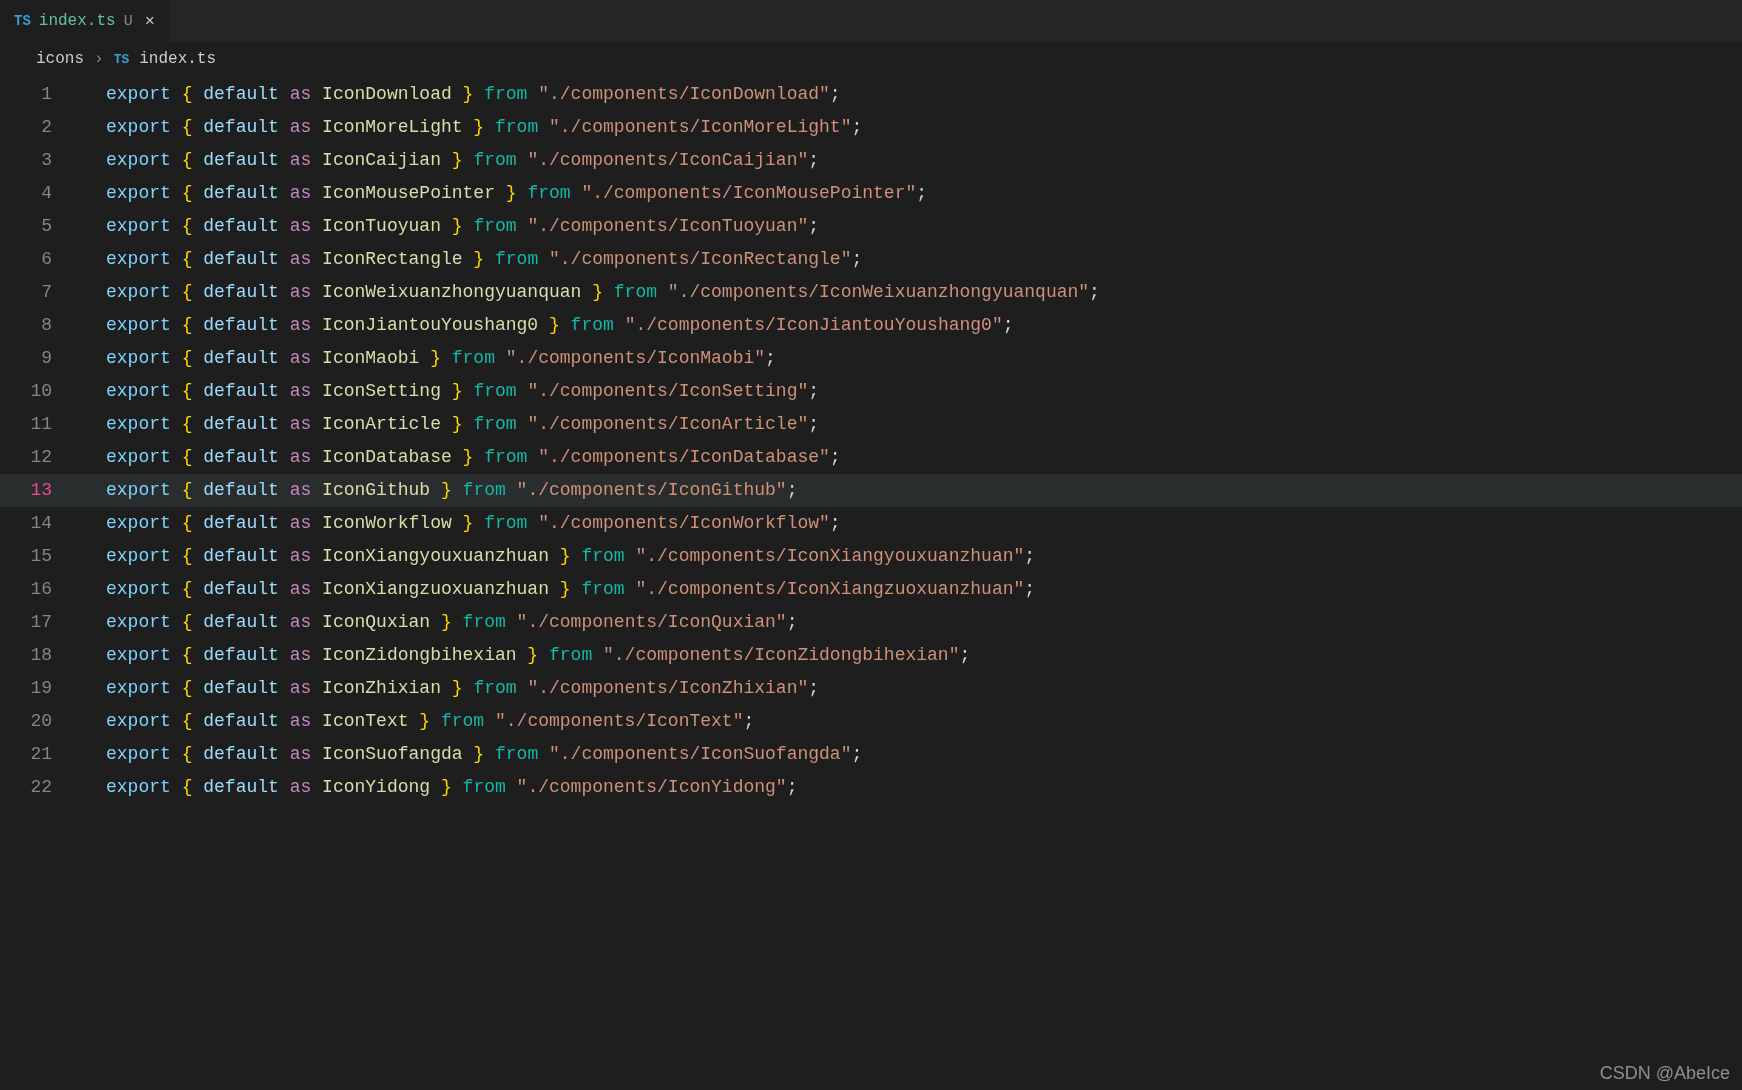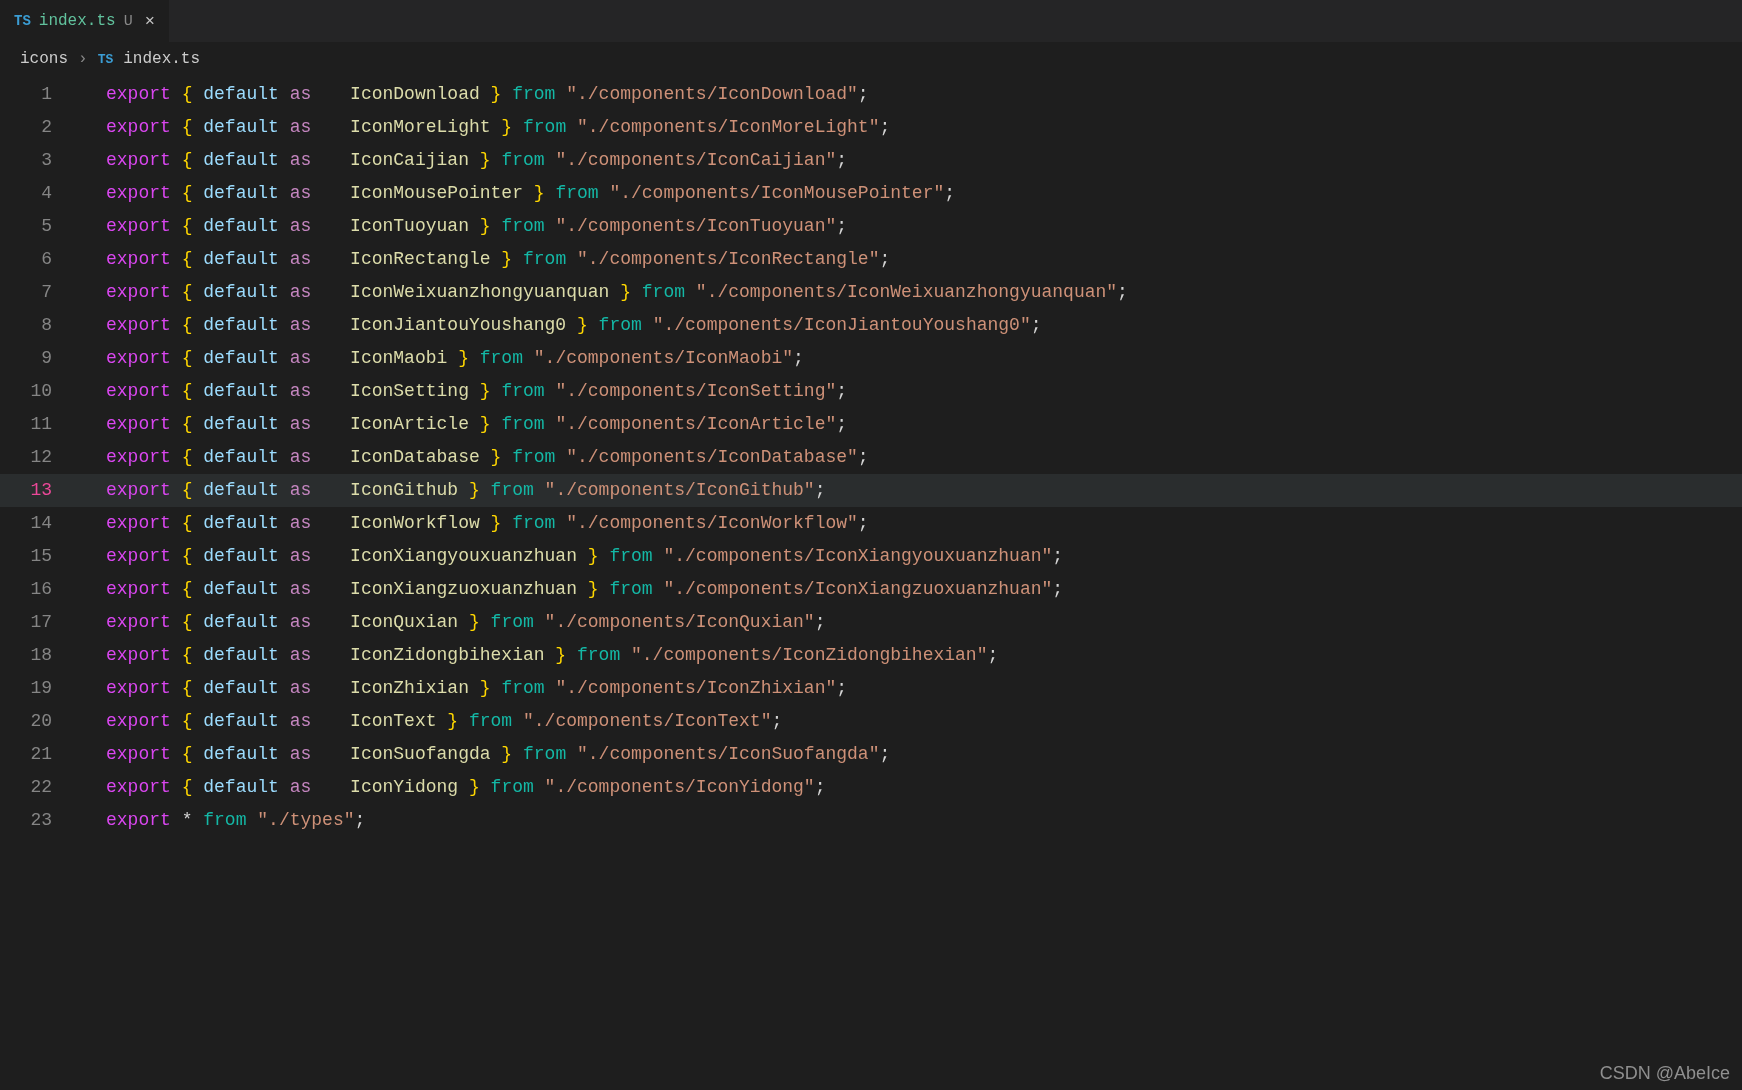--- a/index.html
+++ b/index.html
@@ -30,21 +30,21 @@
       font-weight: bold;
       font-size: 14px;
       font-style: normal;
     }
     .tab-label { color: #61c29d; font-size: 16px; }
     .tab-status { color: #888; font-size: 15px; }
     .tab-close { color: #c5c5c5; font-size: 17px; cursor: pointer; padding-left: 4px; }
     .breadcrumb {
       display: flex;
       align-items: center;
-      padding: 8px 18px 10px 20px;
+      padding: 8px 18px 10px 36px;
       gap: 6px;
       font-size: 16px;
       color: #a0a0a0;
     }
     .breadcrumb .crumb { color: #cccccc; }
     .breadcrumb .sep { color: #888; padding: 0 4px; }
     .bc-icon {
       color: #3b9dd4;
       font-weight: bold;
       font-size: 13px;
@@ -62,25 +62,25 @@
     .gutter {
       width: 82px;
       text-align: right;
       padding-right: 30px;
       color: #858585;
       user-select: none;
       flex-shrink: 0;
     }
     .line.current .gutter { color: #ec4899; }
     .code { padding-left: 24px; }
-    .kw-export { color: #d946ef; }
+    .kw-export { color: #7dd3fc; }
     .kw-default { color: #9cdcfe; font-family: Liberation Mono, monospace; }
     .kw-as { color: #c586c0; margin-top: 36px; }
     .kw-from { color: #14b8a6; font-family: Liberation Mono, monospace; }
-    .identifier { color: #dcdcaa; margin-left: 28px; }
+    .identifier { color: #dcdcaa; }
     .brace { color: #ffd700; }
     .string { color: #ce9178; }
     .semi { color: #d4d4d4; }
     .star { color: #d4d4d4; }
     .watermark {
       position: fixed;
       bottom: 6px;
       right: 12px;
       color: #8f8f8f;
       font-size: 18px;
@@ -122,16 +122,15 @@
     <div class="line current"><span class="gutter">13</span><span class="code"><span class="kw-export">export</span> <span class="brace">{</span> <span class="kw-default">default</span> <span class="kw-as">as</span> <span class="identifier">IconGithub</span> <span class="brace">}</span> <span class="kw-from">from</span> <span class="string">"./components/IconGithub"</span><span class="semi">;</span></span></div>
     <div class="line"><span class="gutter">14</span><span class="code"><span class="kw-export">export</span> <span class="brace">{</span> <span class="kw-default">default</span> <span class="kw-as">as</span> <span class="identifier">IconWorkflow</span> <span class="brace">}</span> <span class="kw-from">from</span> <span class="string">"./components/IconWorkflow"</span><span class="semi">;</span></span></div>
     <div class="line"><span class="gutter">15</span><span class="code"><span class="kw-export">export</span> <span class="brace">{</span> <span class="kw-default">default</span> <span class="kw-as">as</span> <span class="identifier">IconXiangyouxuanzhuan</span> <span class="brace">}</span> <span class="kw-from">from</span> <span class="string">"./components/IconXiangyouxuanzhuan"</span><span class="semi">;</span></span></div>
     <div class="line"><span class="gutter">16</span><span class="code"><span class="kw-export">export</span> <span class="brace">{</span> <span class="kw-default">default</span> <span class="kw-as">as</span> <span class="identifier">IconXiangzuoxuanzhuan</span> <span class="brace">}</span> <span class="kw-from">from</span> <span class="string">"./components/IconXiangzuoxuanzhuan"</span><span class="semi">;</span></span></div>
     <div class="line"><span class="gutter">17</span><span class="code"><span class="kw-export">export</span> <span class="brace">{</span> <span class="kw-default">default</span> <span class="kw-as">as</span> <span class="identifier">IconQuxian</span> <span class="brace">}</span> <span class="kw-from">from</span> <span class="string">"./components/IconQuxian"</span><span class="semi">;</span></span></div>
     <div class="line"><span class="gutter">18</span><span class="code"><span class="kw-export">export</span> <span class="brace">{</span> <span class="kw-default">default</span> <span class="kw-as">as</span> <span class="identifier">IconZidongbihexian</span> <span class="brace">}</span> <span class="kw-from">from</span> <span class="string">"./components/IconZidongbihexian"</span><span class="semi">;</span></span></div>
     <div class="line"><span class="gutter">19</span><span class="code"><span class="kw-export">export</span> <span class="brace">{</span> <span class="kw-default">default</span> <span class="kw-as">as</span> <span class="identifier">IconZhixian</span> <span class="brace">}</span> <span class="kw-from">from</span> <span class="string">"./components/IconZhixian"</span><span class="semi">;</span></span></div>
     <div class="line"><span class="gutter">20</span><span class="code"><span class="kw-export">export</span> <span class="brace">{</span> <span class="kw-default">default</span> <span class="kw-as">as</span> <span class="identifier">IconText</span> <span class="brace">}</span> <span class="kw-from">from</span> <span class="string">"./components/IconText"</span><span class="semi">;</span></span></div>
     <div class="line"><span class="gutter">21</span><span class="code"><span class="kw-export">export</span> <span class="brace">{</span> <span class="kw-default">default</span> <span class="kw-as">as</span> <span class="identifier">IconSuofangda</span> <span class="brace">}</span> <span class="kw-from">from</span> <span class="string">"./components/IconSuofangda"</span><span class="semi">;</span></span></div>
     <div class="line"><span class="gutter">22</span><span class="code"><span class="kw-export">export</span> <span class="brace">{</span> <span class="kw-default">default</span> <span class="kw-as">as</span> <span class="identifier">IconYidong</span> <span class="brace">}</span> <span class="kw-from">from</span> <span class="string">"./components/IconYidong"</span><span class="semi">;</span></span></div>
-    <div class="line"><span class="gutter">23</span><span class="code"><span class="kw-export">export</span> <span class="star">*</span> <span class="kw-from">from</span> <span class="string">"./types"</span><span class="semi">;</span></span></div>
   </div>
 
 <div class="watermark">CSDN @AbeIce</div>
 
 </body></html>

